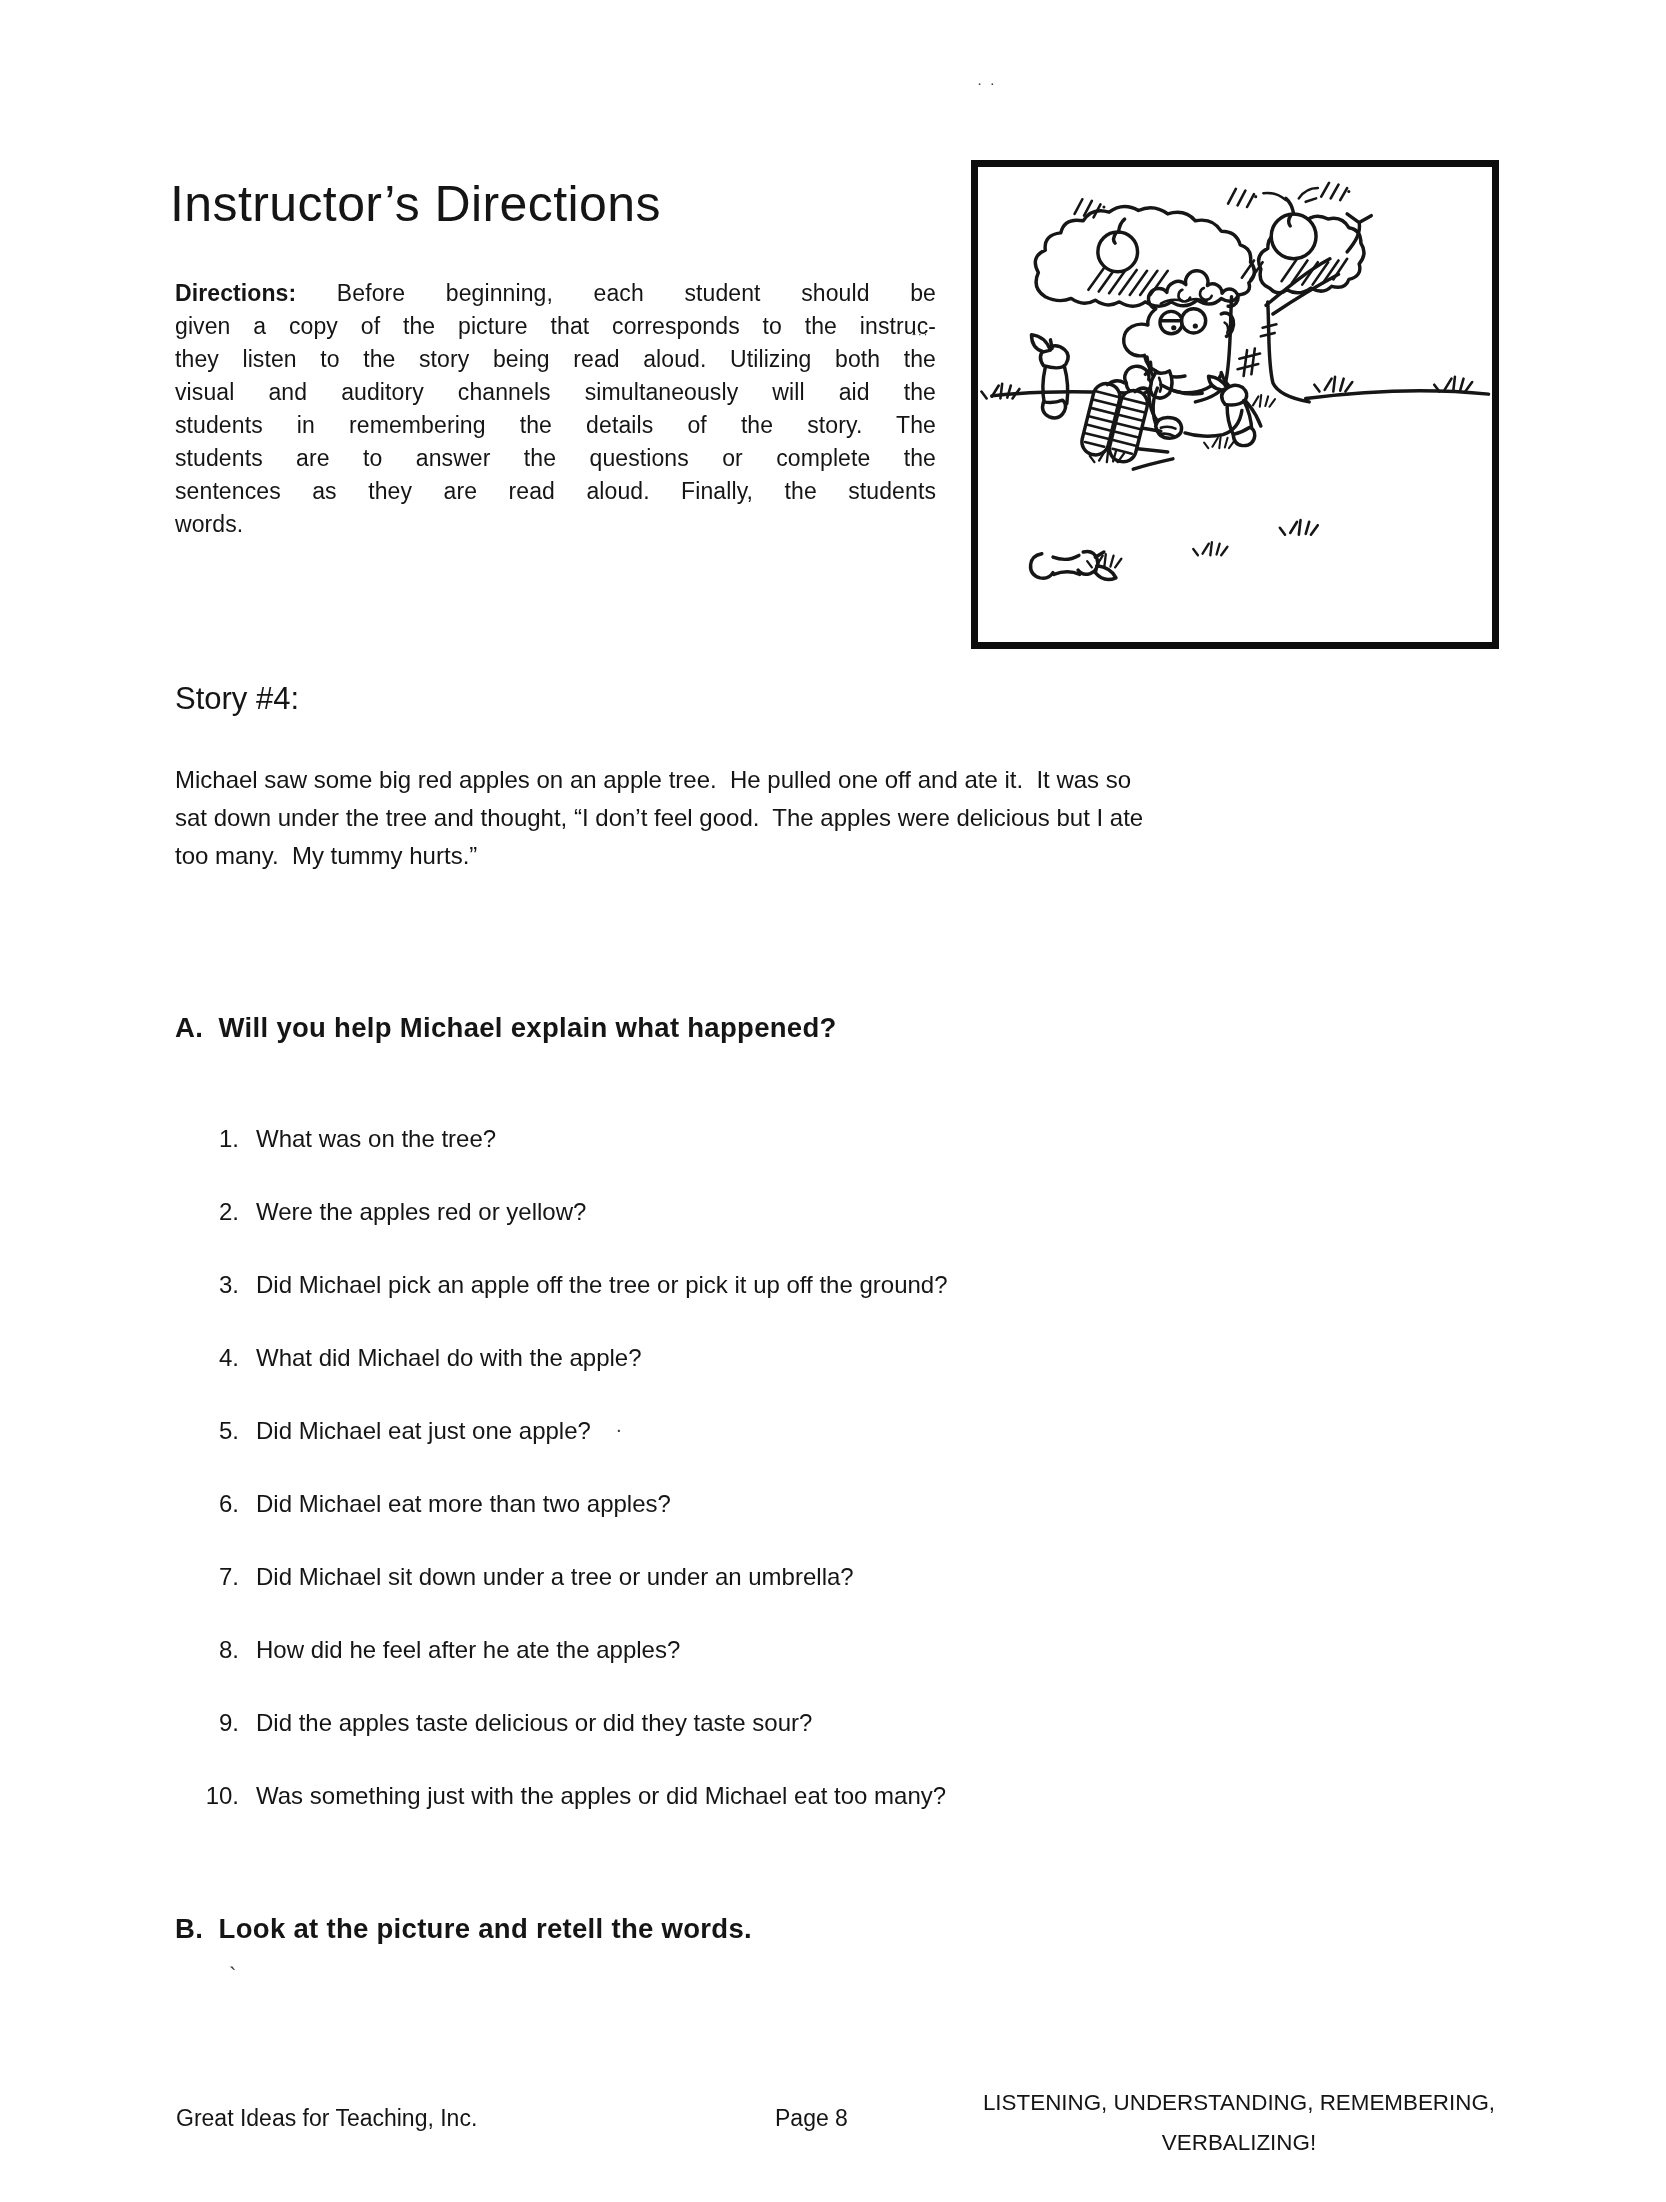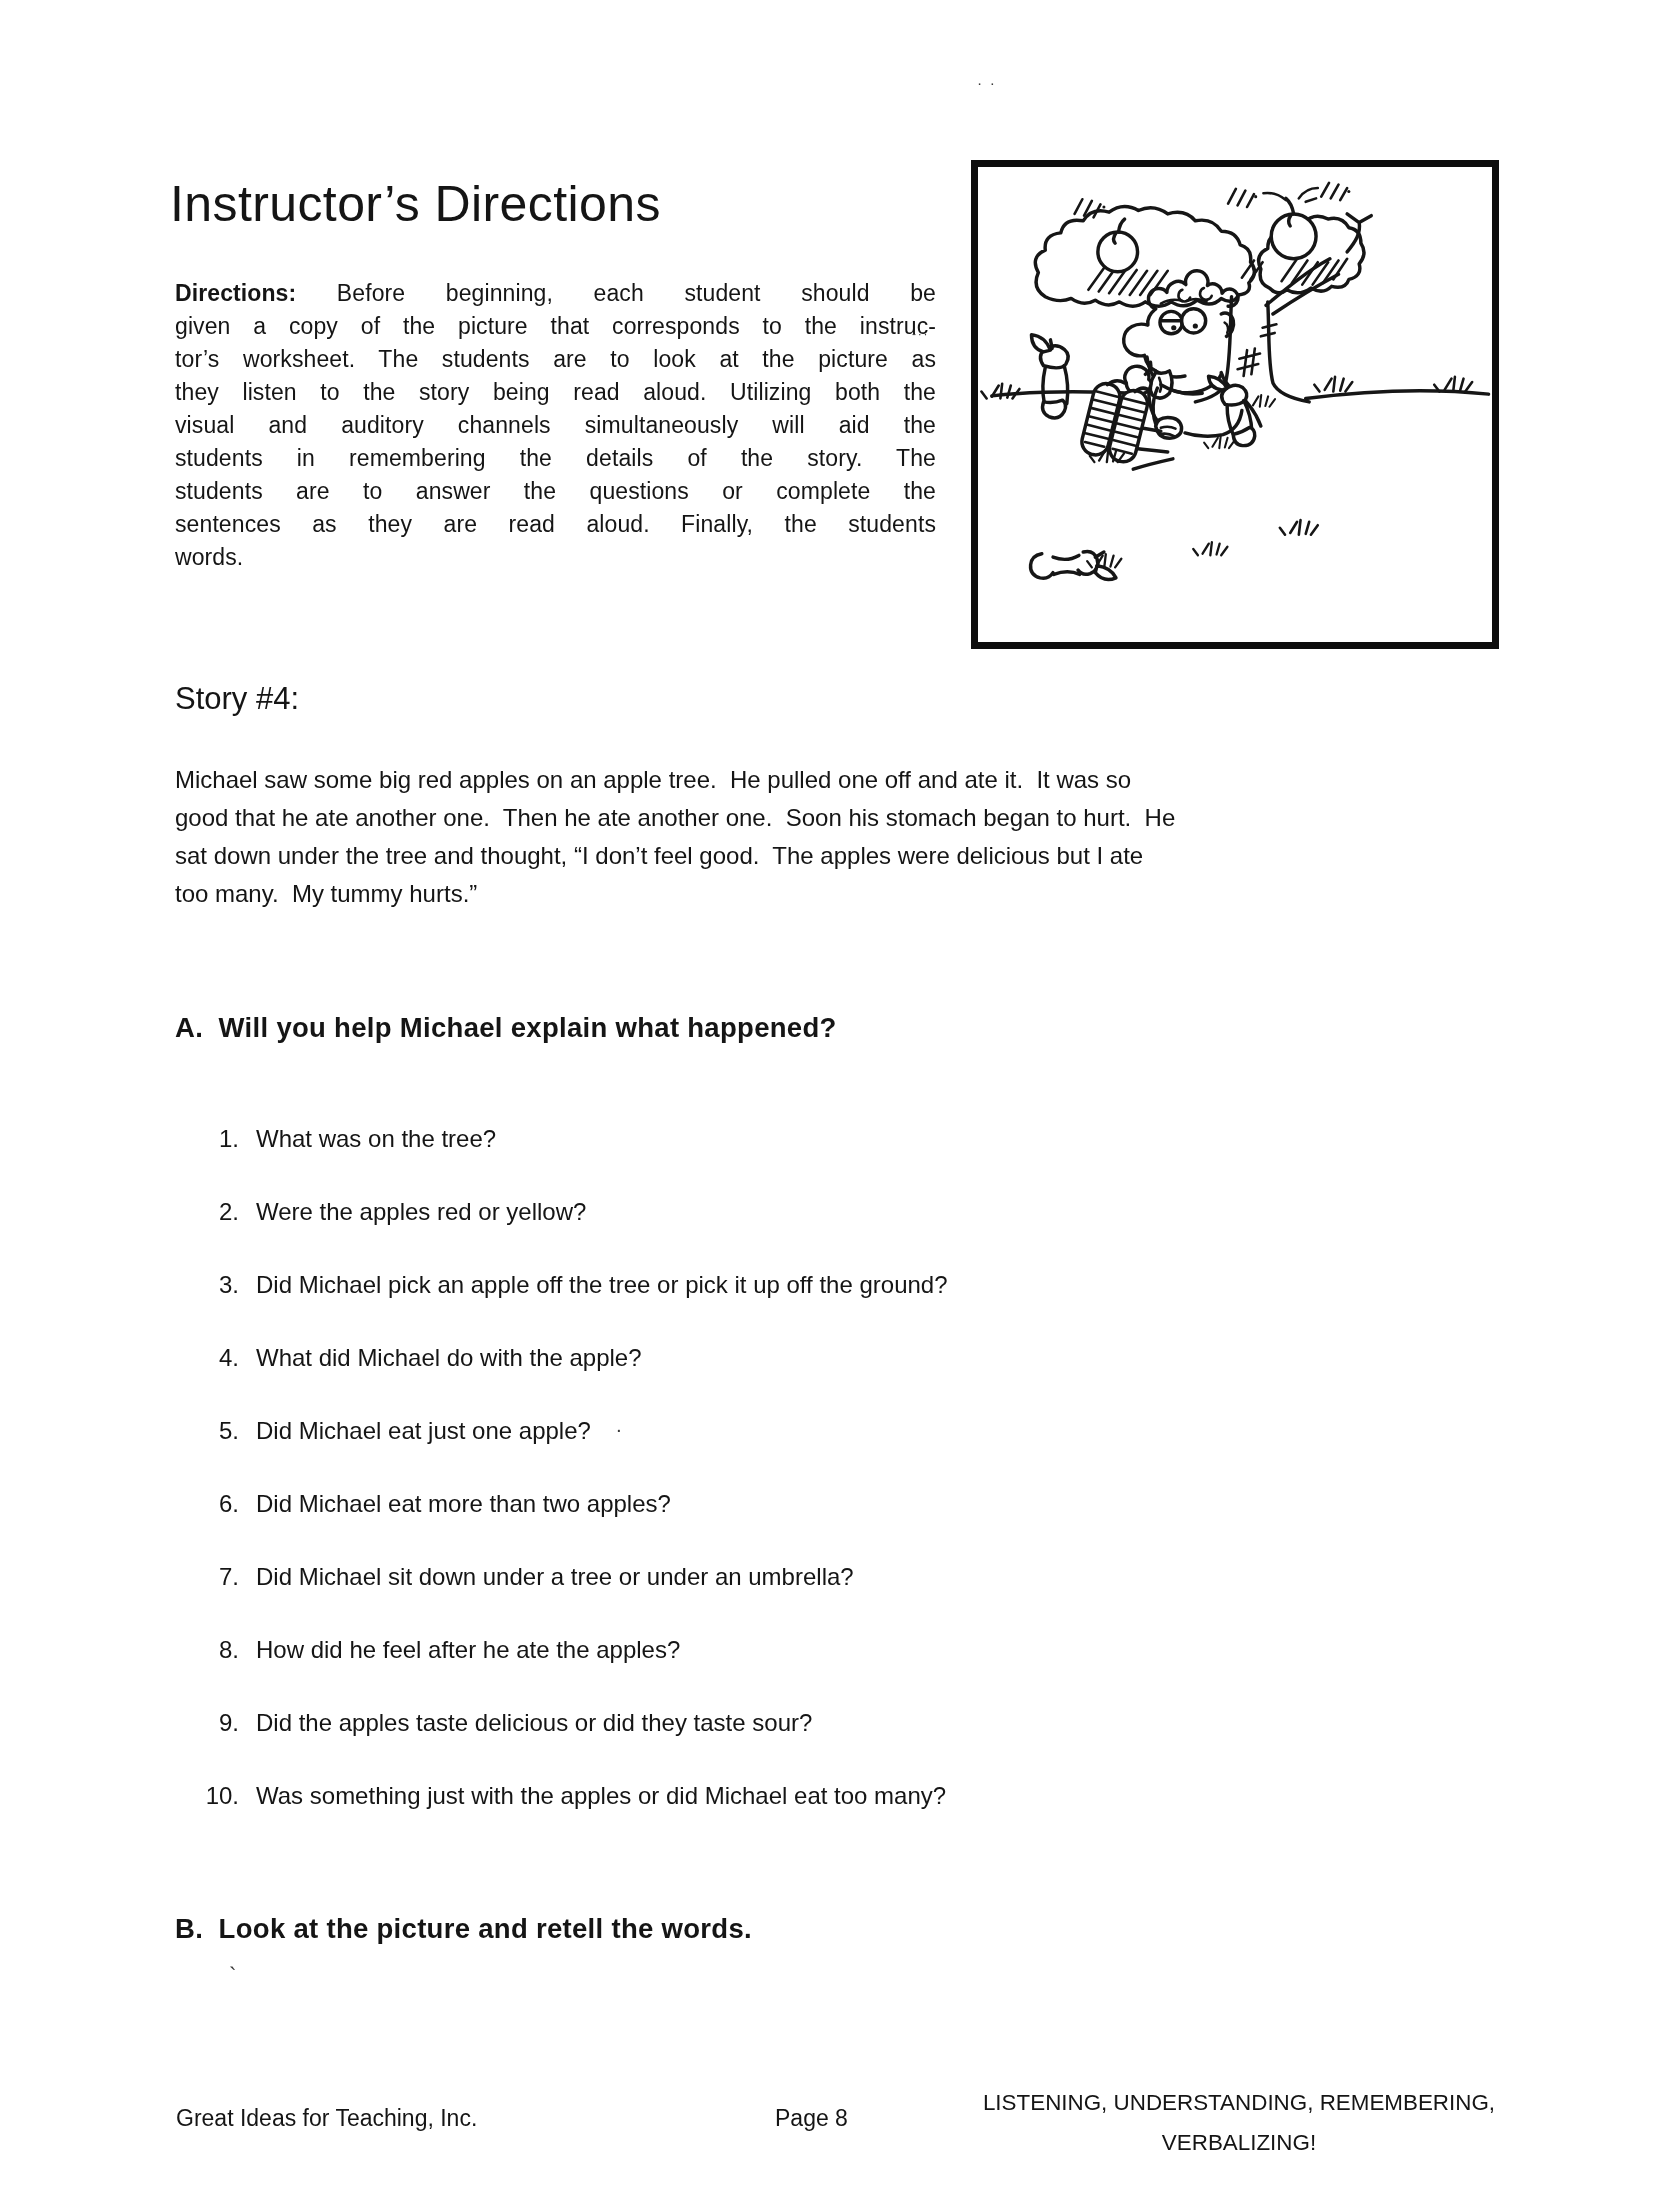--- a/index.html
+++ b/index.html
@@ -54,21 +54,20 @@
 </head>
 <body>
 
 <div class="page">
 
   <div class="title">Instructor’s Directions</div>
 
   <div class="directions">
       <div class="dir-line"><span class="dir-label">Directions:</span> Before beginning, each student should be</div>
       <div class="dir-line">given a copy of the picture that corresponds to the instruc-</div>
-      <div class="dir-line">tor’s worksheet. The students are to look at the picture as</div>
       <div class="dir-line">they listen to the story being read aloud. Utilizing both the</div>
       <div class="dir-line">visual and auditory channels simultaneously will aid the</div>
       <div class="dir-line">students in remembering the details of the story. The</div>
       <div class="dir-line">students are to answer the questions or complete the</div>
       <div class="dir-line">sentences as they are read aloud. Finally, the students</div>
       <div class="dir-line lastline">words.</div>
     </div>
 
   <div class="picture-frame" title="Cartoon boy with tongue sticking out sitting under an apple tree; two apples in the tree and three eaten apple cores on the grass">
     <svg viewBox="0 0 596 550" xmlns="http://www.w3.org/2000/svg">
@@ -213,21 +212,20 @@
           <use href="#tuft" transform="translate(273,448) scale(0.9)"></use>
           <use href="#tuft" transform="translate(150,462) scale(0.9)"></use>
         </g>
       </g>
     </svg>
   </div>
 
   <div class="story-heading">Story #4:</div>
   <div class="story">
       <div class="story-line">Michael saw some big red apples on an apple tree.  He pulled one off and ate it.  It was so</div>
-      <div class="story-line">good that he ate another one.  Then he ate another one.  Soon his stomach began to hurt.  He</div>
       <div class="story-line">sat down under the tree and thought, “I don’t feel good.  The apples were delicious but I ate</div>
       <div class="story-line">too many.  My tummy hurts.”</div>
     </div>
 
   <div class="section-heading" id="secA">
     <span class="sec-label">A.</span><span>Will you help Michael explain what happened?</span>
   </div>
 
   <div class="questions">
     <div class="q-row">

